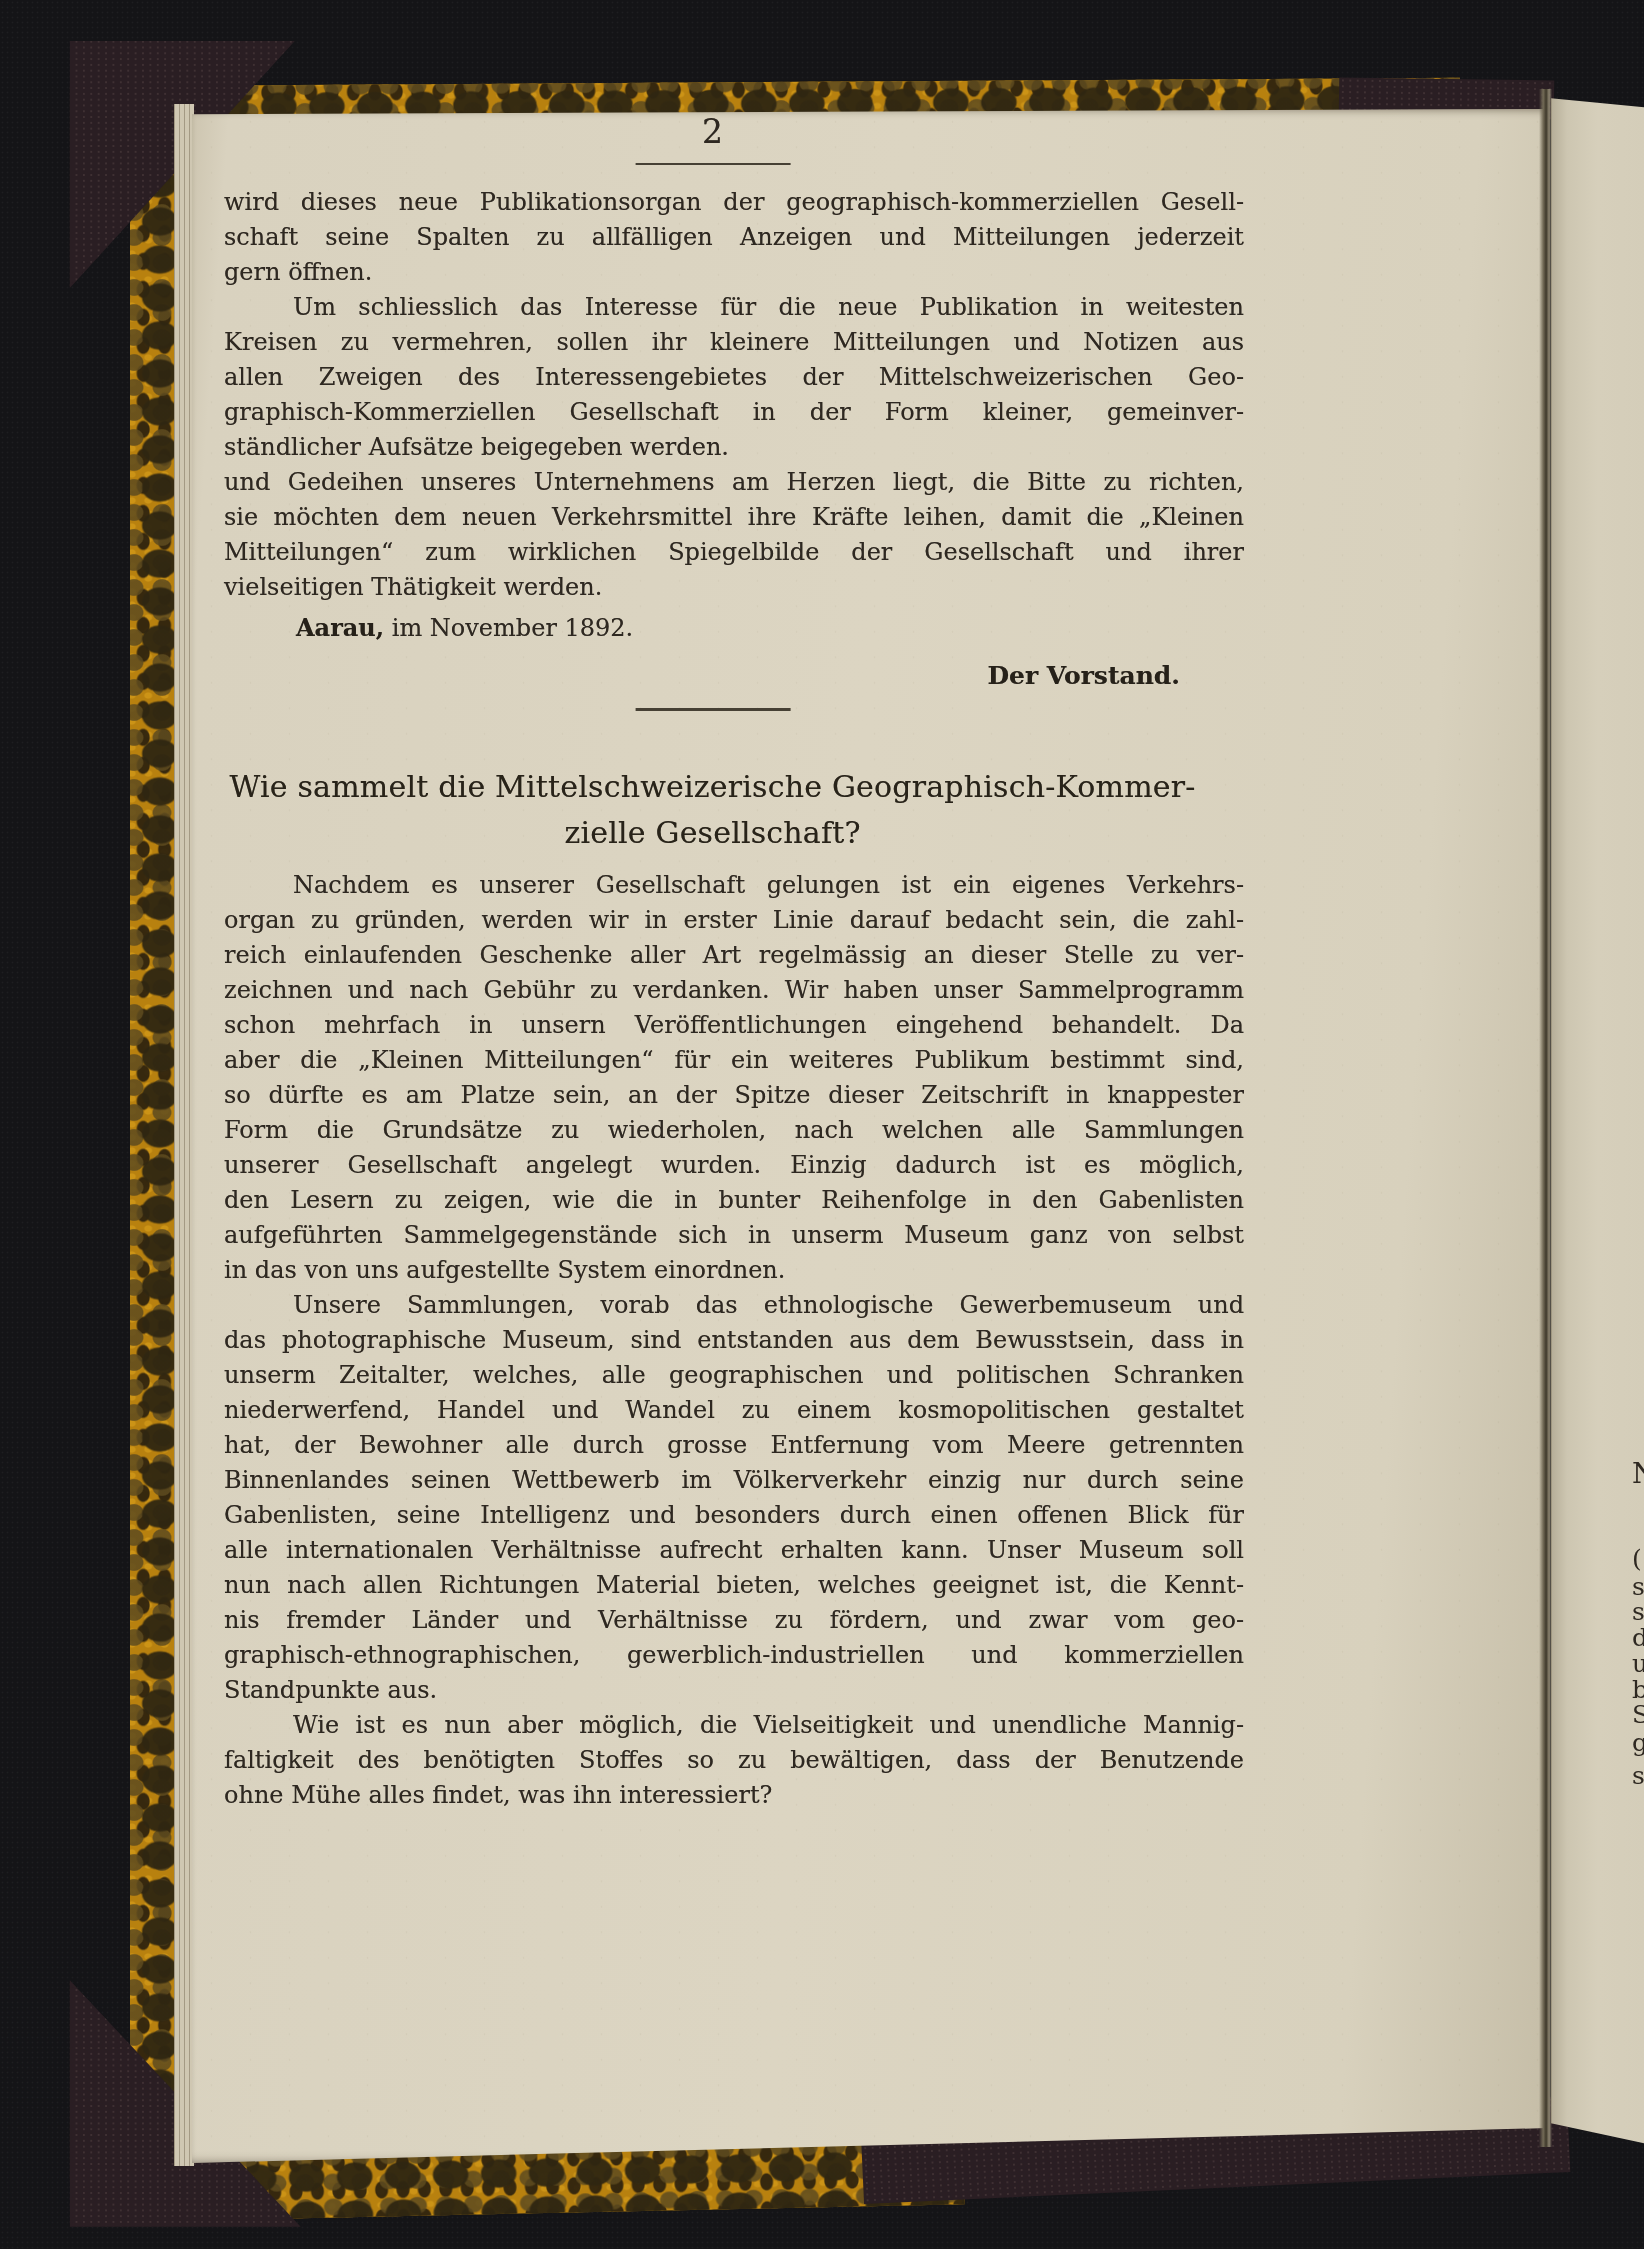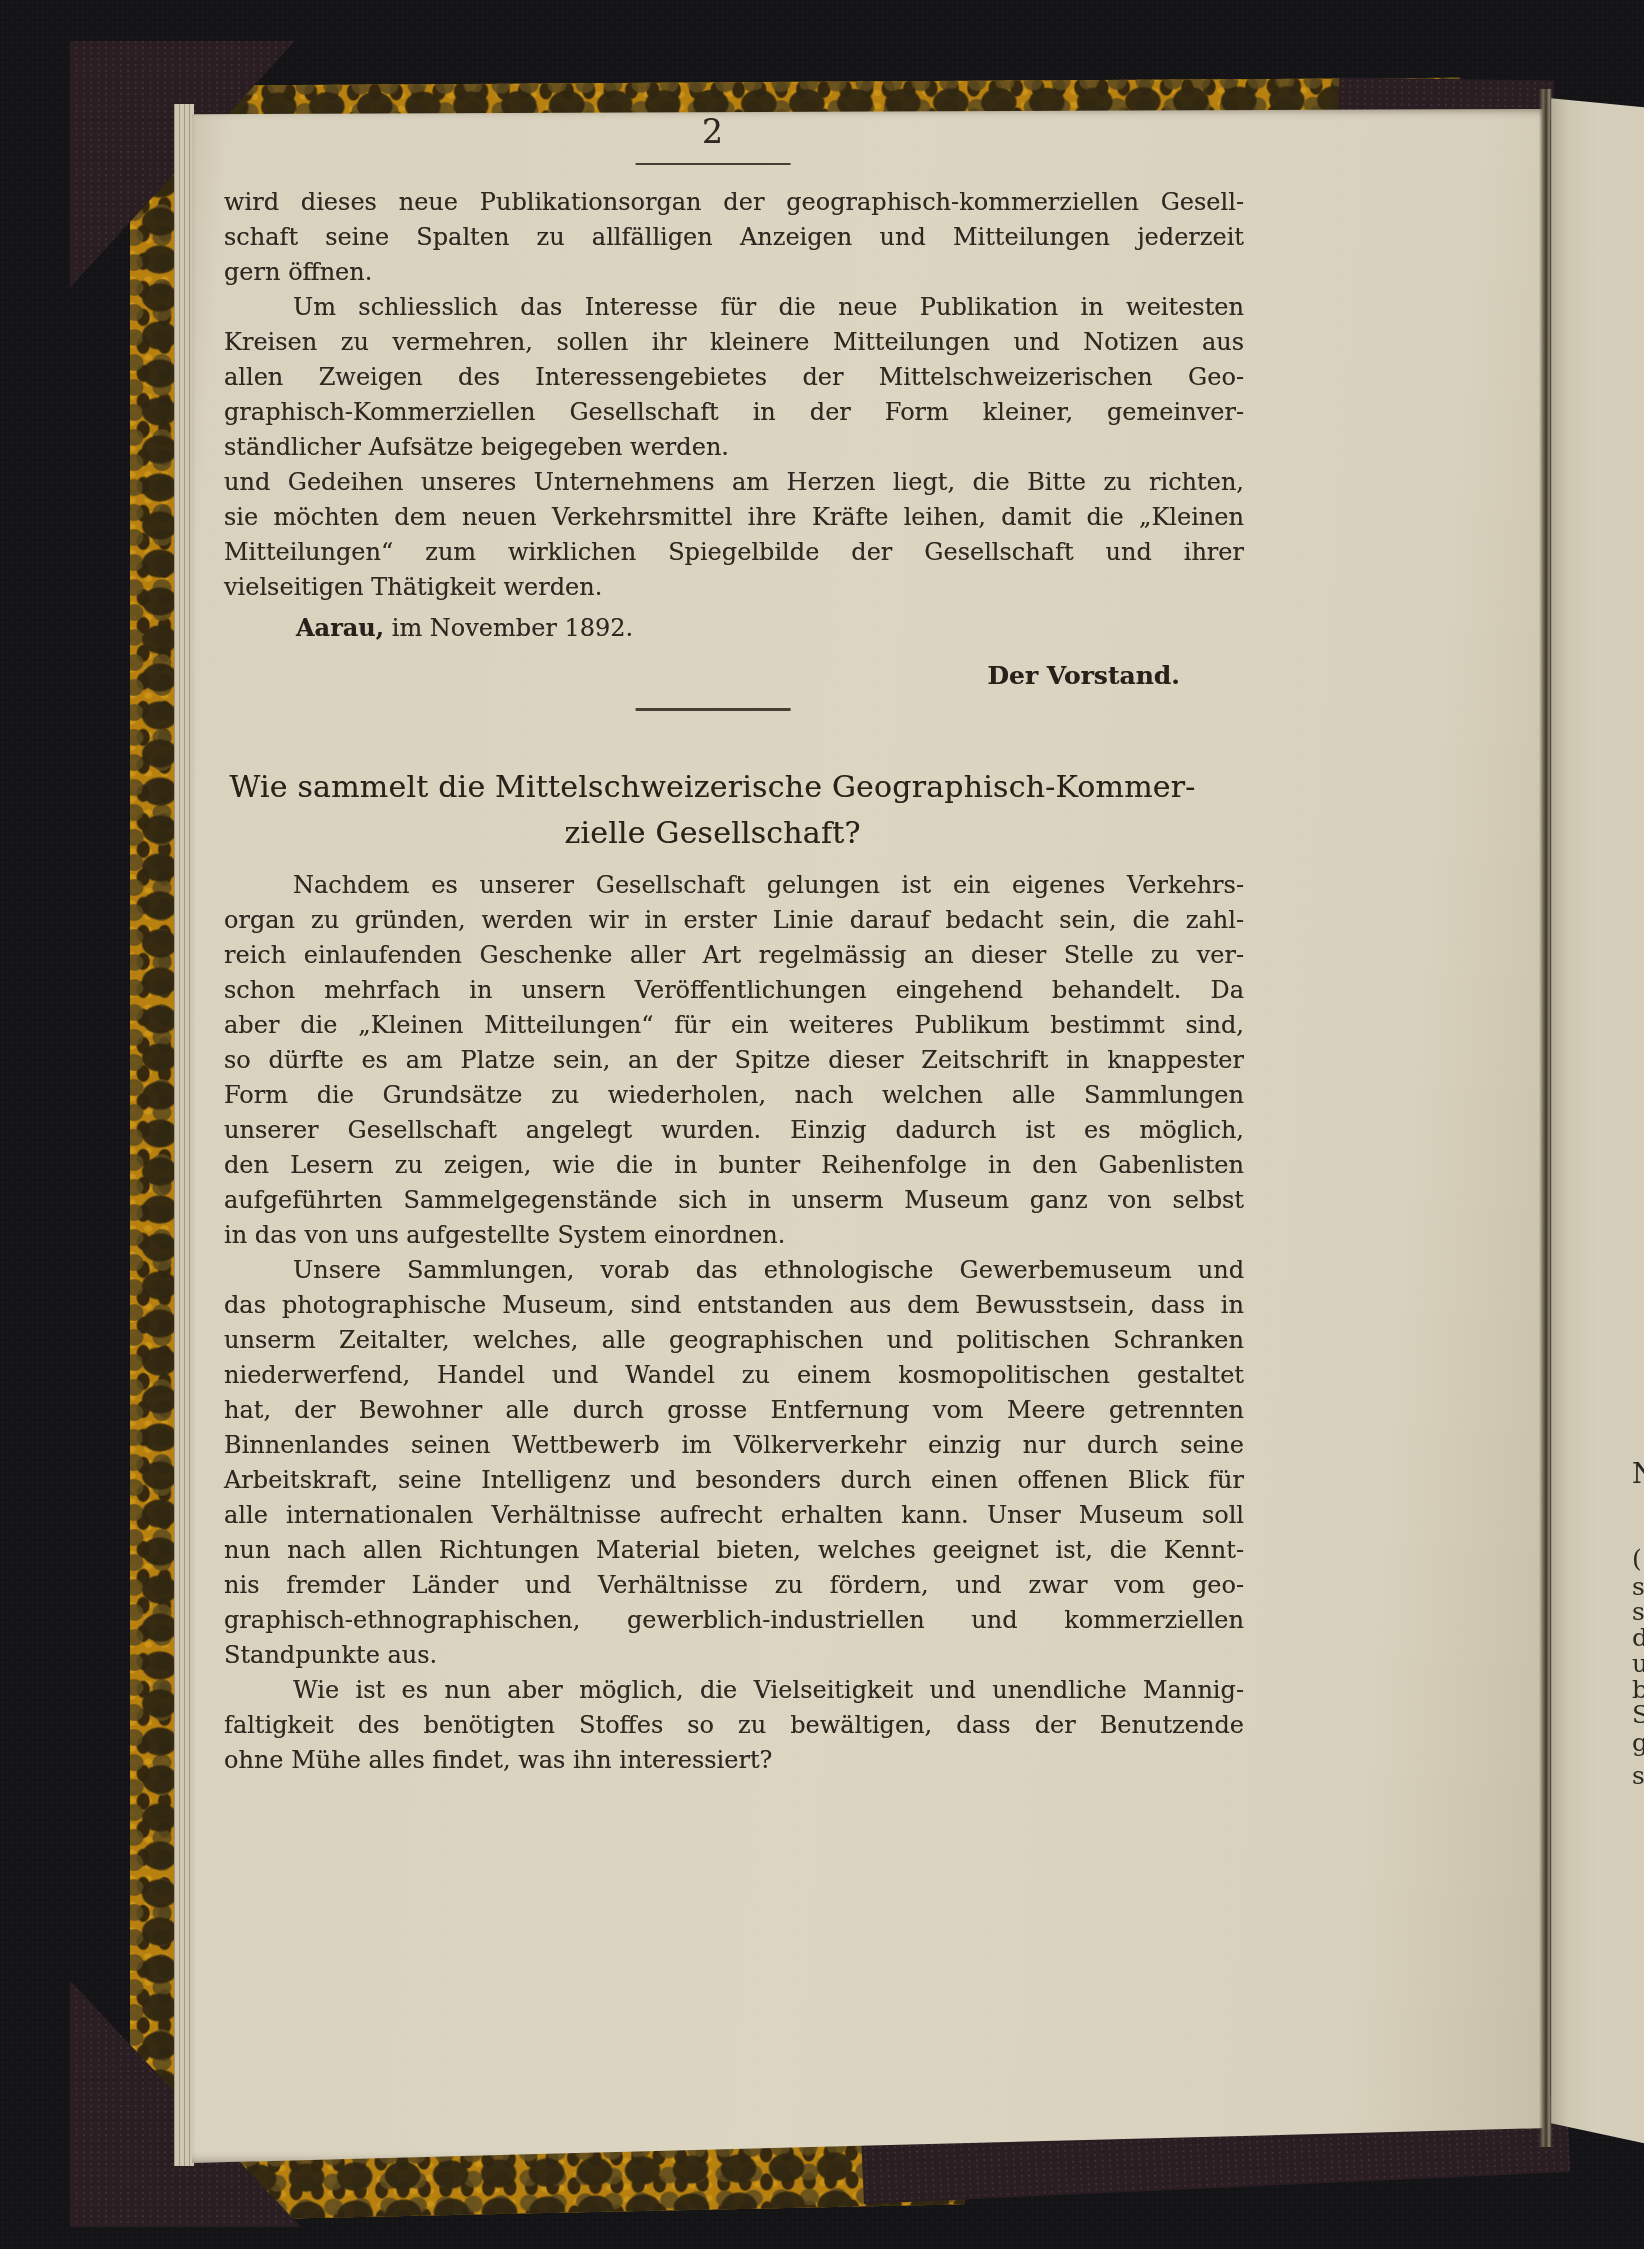--- a/index.html
+++ b/index.html
@@ -154,37 +154,38 @@
 
     <div class="heading">
       <div>Wie sammelt die Mittelschweizerische Geographisch-Kommer-</div>
       <div>zielle Gesellschaft?</div>
     </div>
 
     <div class="para main-block">
         <div class="line indent">Nachdem es unserer Gesellschaft gelungen ist ein eigenes Verkehrs-</div>
         <div class="line">organ zu gründen, werden wir in erster Linie darauf bedacht sein, die zahl-</div>
         <div class="line">reich einlaufenden Geschenke aller Art regelmässig an dieser Stelle zu ver-</div>
+        <div class="line">zeichnen und nach Gebühr zu verdanken.  Wir haben unser Sammelprogramm</div>
         <div class="line">schon mehrfach in unsern Veröffentlichungen eingehend behandelt.  Da</div>
         <div class="line">aber die „Kleinen Mitteilungen“ für ein weiteres Publikum bestimmt sind,</div>
         <div class="line">so dürfte es am Platze sein, an der Spitze dieser Zeitschrift in knappester</div>
         <div class="line">Form die Grundsätze zu wiederholen, nach welchen alle Sammlungen</div>
         <div class="line">unserer Gesellschaft angelegt wurden.  Einzig dadurch ist es möglich,</div>
         <div class="line">den Lesern zu zeigen, wie die in bunter Reihenfolge in den Gabenlisten</div>
         <div class="line">aufgeführten Sammelgegenstände sich in unserm Museum ganz von selbst</div>
         <div class="line last">in das von uns aufgestellte System einordnen.</div>
       </div>
     <div class="para">
         <div class="line indent">Unsere Sammlungen, vorab das ethnologische Gewerbemuseum und</div>
         <div class="line">das photographische Museum, sind entstanden aus dem Bewusstsein, dass in</div>
         <div class="line">unserm Zeitalter, welches, alle geographischen und politischen Schranken</div>
         <div class="line">niederwerfend, Handel und Wandel zu einem kosmopolitischen gestaltet</div>
         <div class="line">hat, der Bewohner alle durch grosse Entfernung vom Meere getrennten</div>
         <div class="line">Binnenlandes seinen Wettbewerb im Völkerverkehr einzig nur durch seine</div>
-        <div class="line">Arbeitskraft, seine Intelligenz und besonders durch einen offenen Blick für</div>
+        <div class="line">Gabenlisten, seine Intelligenz und besonders durch einen offenen Blick für</div>
         <div class="line">alle internationalen Verhältnisse aufrecht erhalten kann.  Unser Museum soll</div>
         <div class="line">nun nach allen Richtungen Material bieten, welches geeignet ist, die Kennt-</div>
         <div class="line">nis fremder Länder und Verhältnisse zu fördern, und zwar vom geo-</div>
         <div class="line">graphisch-ethnographischen, gewerblich-industriellen und kommerziellen</div>
         <div class="line last">Standpunkte aus.</div>
       </div>
     <div class="para">
         <div class="line indent">Wie ist es nun aber möglich, die Vielseitigkeit und unendliche Mannig-</div>
         <div class="line">faltigkeit des benötigten Stoffes so zu bewältigen, dass der Benutzende</div>
         <div class="line last">ohne Mühe alles findet, was ihn interessiert?</div>

